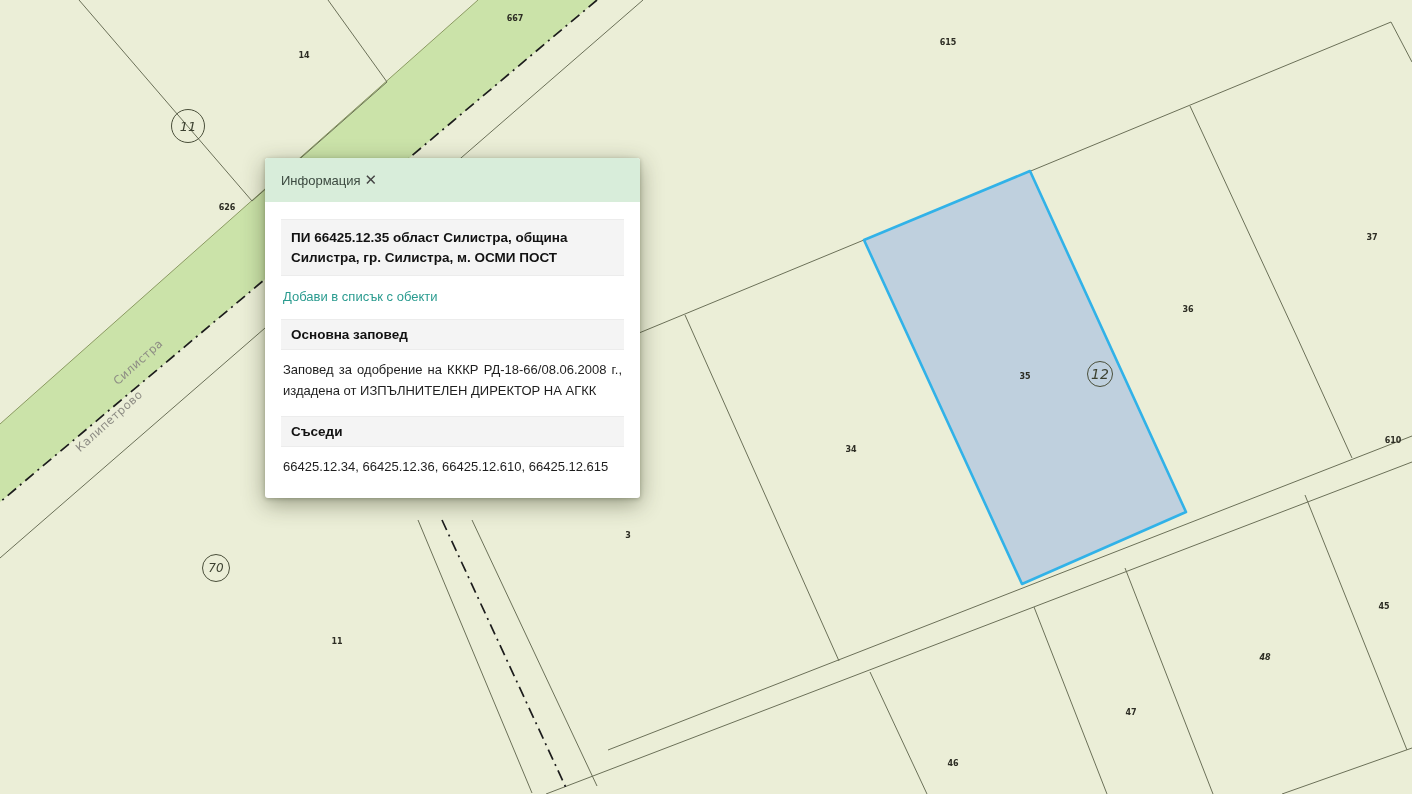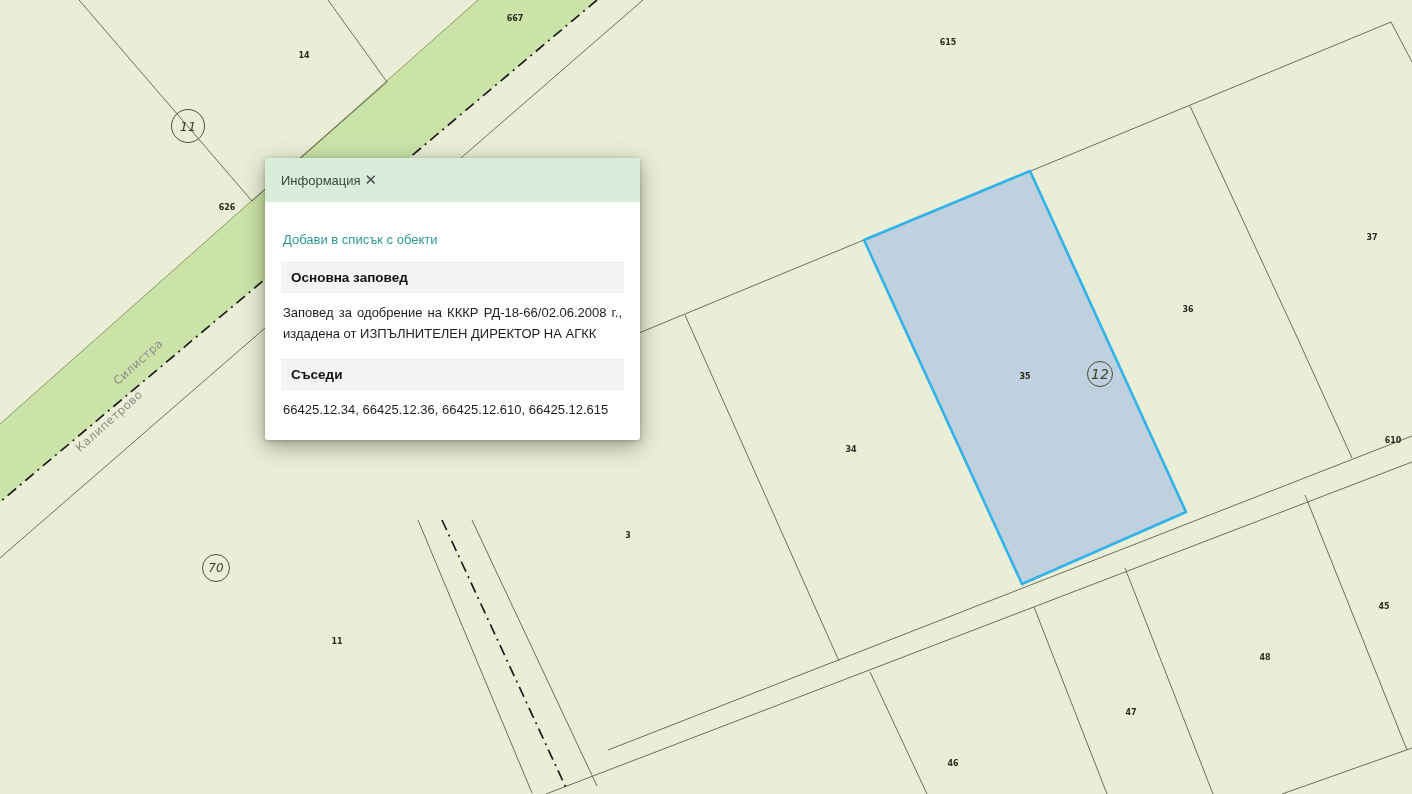--- a/index.html
+++ b/index.html
@@ -112,38 +112,39 @@
       <span class="plabel" style="left: 515px; top: 18px;">667</span>
       <span class="plabel" style="left: 304px; top: 55px;">14</span>
       <span class="plabel" style="left: 227px; top: 207px;">626</span>
       <span class="plabel" style="left: 948px; top: 42px;">615</span>
       <span class="plabel" style="left: 1372px; top: 237px;">37</span>
       <span class="plabel" style="left: 1188px; top: 309px;">36</span>
       <span class="plabel" style="left: 1025px; top: 376px;">35</span>
       <span class="plabel" style="left: 851px; top: 449px;">34</span>
       <span class="plabel" style="left: 1393px; top: 440px;">610</span>
       <span class="plabel" style="left: 1384px; top: 606px;">45</span>
-      <span class="plabel" style="left: 1265px; top: 657px;">48</span>
+      <span class="plabel" style="left: 1265px; top: 657px; font-style: italic;">48</span>
       <span class="plabel" style="left: 1131px; top: 712px;">47</span>
       <span class="plabel" style="left: 953px; top: 763px;">46</span>
       <span class="plabel" style="left: 337px; top: 641px;">11</span>
       <span class="plabel" style="left: 628px; top: 535px;">3</span>
       <div class="circled" style="left: 188px; top: 126px; width: 34px; height: 34px; font-size: 13px;">11</div>
       <div class="circled" style="left: 1100px; top: 374px; width: 26px; height: 26px; font-size: 14px; text-align: right;">12</div>
       <div class="circled" style="left: 216px; top: 568px; width: 28px; height: 28px; font-size: 12px; font-style: italic;">70</div>
       <span class="roadname" style="left: 138px; top: 362px;">Силистра</span>
       <span class="roadname" style="left: 109px; top: 421px;">Калипетрово</span>
     </div>
 </div>
 
 <div class="popup">
   <div class="popup-header">
     <span class="popup-title">Информация</span>
     <button class="close-btn">✕</button>
   </div>
   <div class="popup-body">
+    <div class="parcel-title">ПИ 66425.12.35 област Силистра, община Силистра, гр. Силистра, м. ОСМИ ПОСТ</div>
     <a class="add-link">Добави в списък с обекти</a>
     <div class="sec-head">Основна заповед</div>
-    <p class="details">Заповед за одобрение на КККР РД-18-66/02.06.2008 г., издадена от ИЗПЪЛНИТЕЛЕН ДИРЕКТОР НА АГКК</p>
+    <p class="details">Заповед за одобрение на КККР РД-18-66/08.06.2008 г., издадена от ИЗПЪЛНИТЕЛЕН ДИРЕКТОР НА АГКК</p>
     <div class="sec-head">Съседи</div>
     <p class="details neighbors">66425.12.34, 66425.12.36, 66425.12.610, 66425.12.615</p>
   </div>
 </div>
 
 </body></html>

